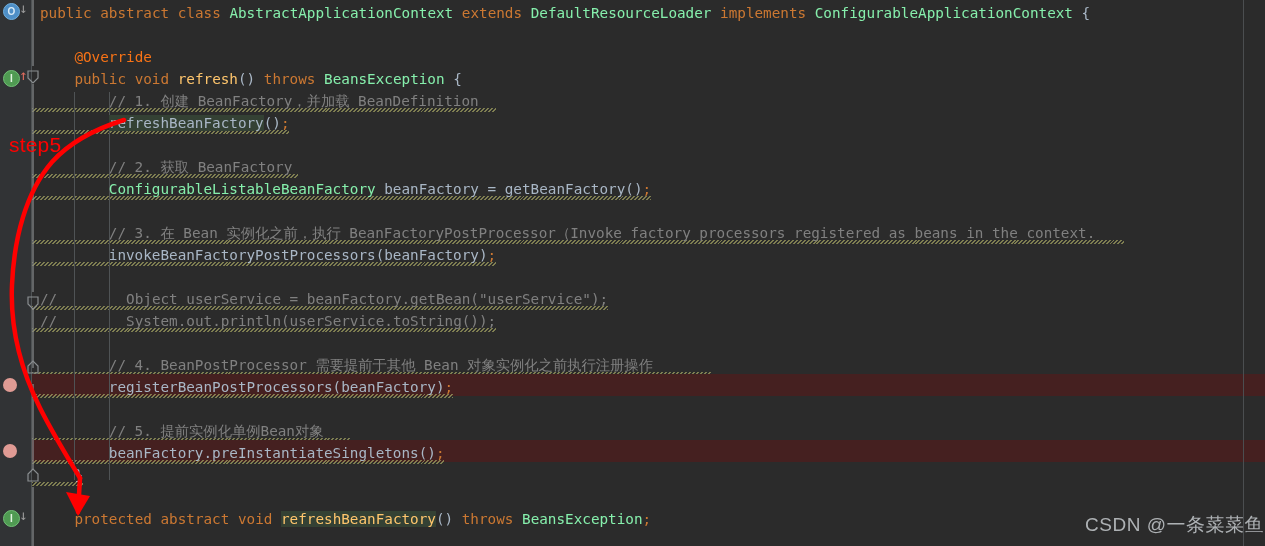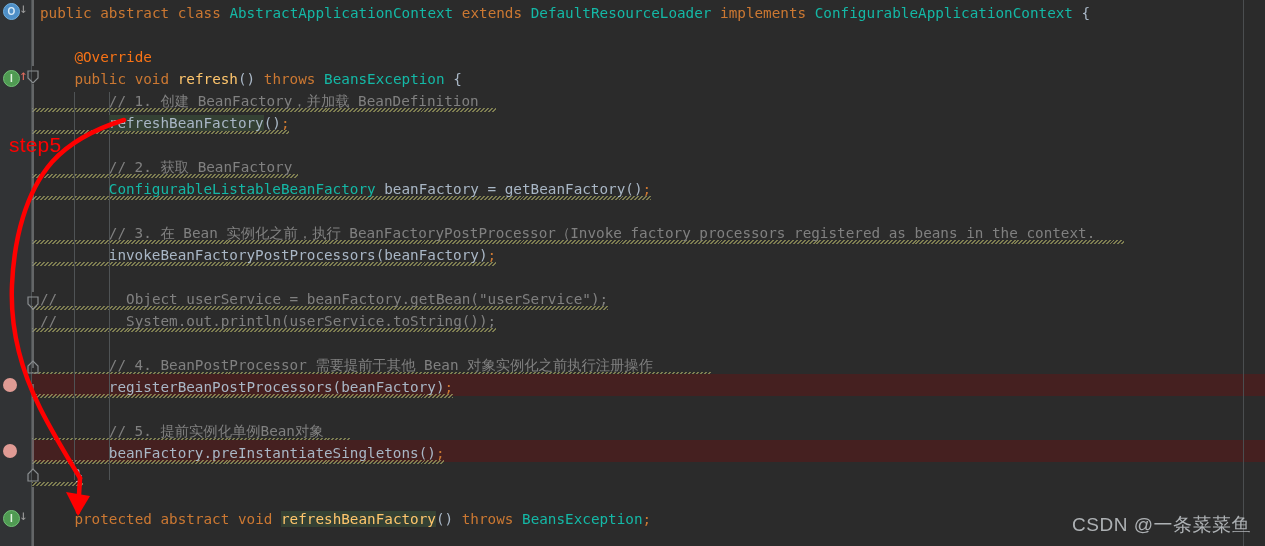--- a/index.html
+++ b/index.html
@@ -52,21 +52,21 @@
   .guide-line{
     position:absolute;top:0;width:1px;height:546px;background:#4b4e50;
   }
   .indent-guide{
     position:absolute;width:1px;background:#4f5355;
   }
 
   
   .kw{color:#cc7832;text-align:center;}
   .ident{color:#a9b7c6;}
-  .cls{color:#14b8a6;}
+  .cls{color:#86efac;}
   .meth{color:#ffc66d;}
   .cmt{color:#808080;}
   .punc{color:#a9b7c6;}
   .semi{color:#cc7832;}
   .anno{color:#f97316;}
   .hl{background:#344134;}
 
   
   .wavy{
     position:absolute;height:4px;
@@ -78,21 +78,21 @@
   
   .overlay{position:absolute;left:0;top:0;width:1265px;height:546px;pointer-events:none;}
   .step-label{
     position:absolute;color:#ff0000;
     font:400 21px "Liberation Sans",sans-serif;
     letter-spacing:.2px;
   }
 
   
   .watermark{
-    position:absolute;right:14px;bottom:8px;
+    position:absolute;right:1px;bottom:8px;
     color:#b9bdc0;opacity:.92;
     font:400 19px "Liberation Sans",sans-serif;
     letter-spacing:.5px;
   }
   .wm-cjk{font-family:"DejaVu Sans","Liberation Sans",sans-serif;}
 </style>
 </head>
 <body>
 
 <div id="root">

